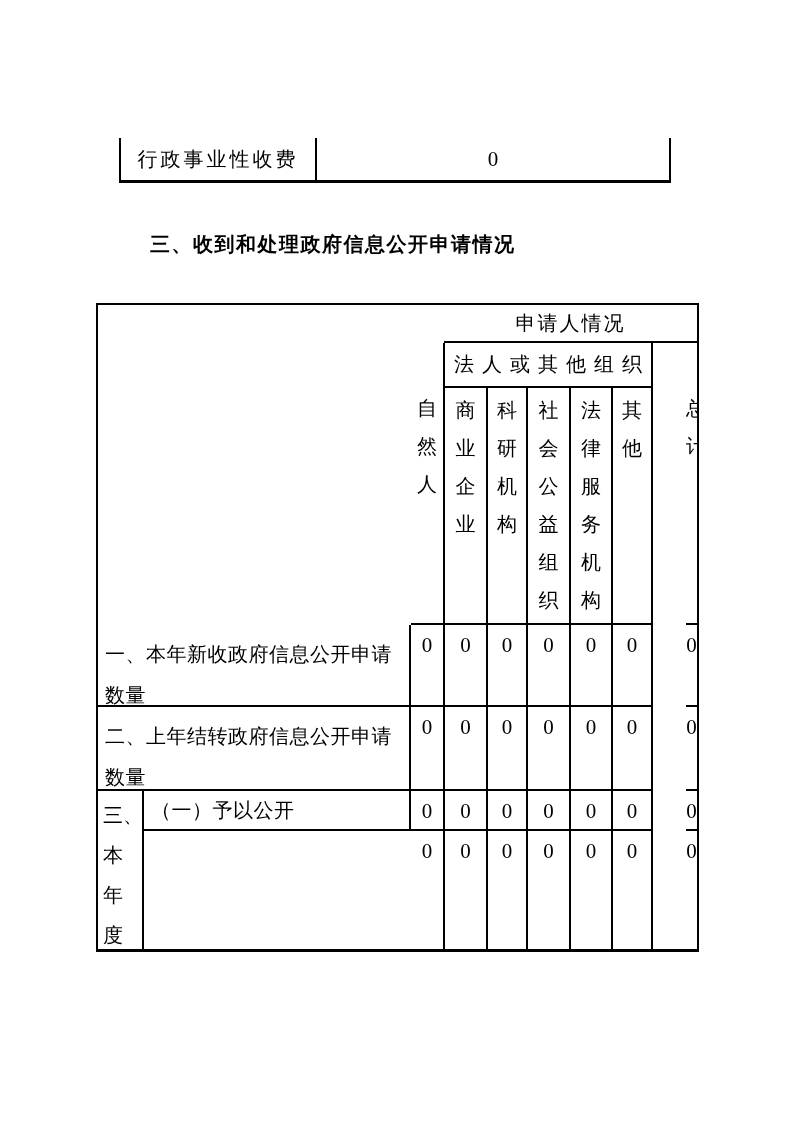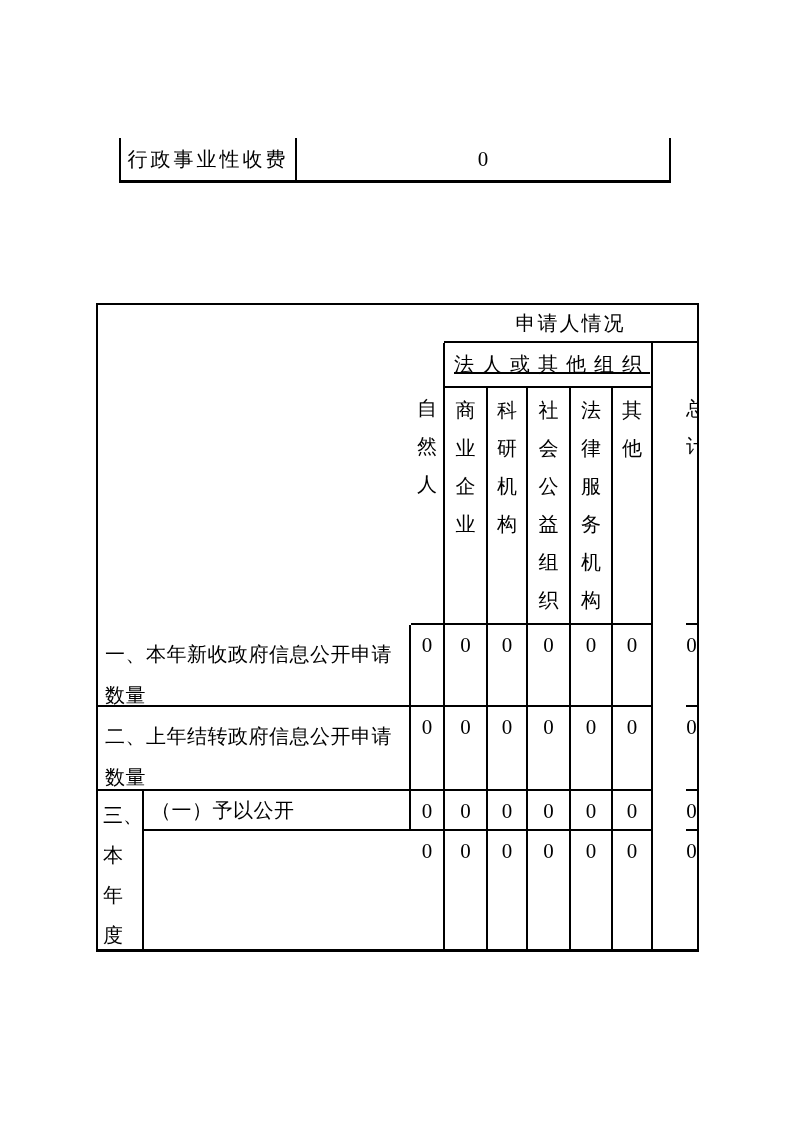--- a/index.html
+++ b/index.html
@@ -12,21 +12,21 @@
     overflow:hidden;
   }
   
   .frag{
     position:absolute;left:119px;top:138px;width:552px;height:45px;
     display:flex;box-sizing:border-box;
     border-left:2px solid #000;border-right:2px solid #000;border-bottom:3px solid #000;
   }
   .frag-cell{box-sizing:border-box;display:flex;align-items:center;justify-content:center;
     font-size:20px;letter-spacing:3px;}
-  .frag-label{width:176px;border-right:2px solid #000;}
+  .frag-label{width:196px;border-right:2px solid #000;}
   .frag-value{flex:1;letter-spacing:0;font-size:21px;}
   
   .heading{
     position:absolute;left:150px;top:231px;margin:0;
     font-family:"Liberation Sans","DejaVu Sans",sans-serif;
     font-weight:bold;font-size:20px;letter-spacing:1.5px;color:#000;
   }
   
   .mtable{
     position:absolute;left:96px;top:303px;width:603px;height:649px;
@@ -37,39 +37,40 @@
     grid-template-rows:38px 45px 237px 82px 84px 40px 118px;
   }
   .cell{
     box-sizing:border-box;overflow:hidden;
     border-right:2px solid #000;border-bottom:2px solid #000;
     font-size:20px;
   }
   .nr{border-right:none;margin-left:33px;}
   .nb{border-bottom:none;}
   .ctr{display:flex;align-items:center;justify-content:center;letter-spacing:2px;}
-  .sprd{letter-spacing:8px;text-indent:8px;text-decoration:underline;}
+  .sprd{letter-spacing:8px;text-indent:8px;}
   .vh{text-align:center;white-space:pre-line;line-height:38px;padding-top:3px;letter-spacing:0;}
   .vh2{padding-top:46px;}
   .note{white-space:pre-line;line-height:43px;padding:41px 4px 0 7px;letter-spacing:0.5px;}
   .lbl{white-space:pre-line;line-height:41px;padding:9px 12px 0 7px;letter-spacing:0.5px;}
   .one{line-height:29px;padding-top:5px;}
   .grp{white-space:pre-line;line-height:40px;padding:4px 0 0 5px;letter-spacing:0;text-align:left;}
   .val{text-align:center;padding-top:8px;font-size:21px;letter-spacing:0;}
 </style>
 </head>
 <body>
 
 <div class="page">
 
   <div class="frag">
     <div class="frag-cell frag-label">行政事业性收费</div>
     <div class="frag-cell frag-value">0</div>
   </div>
 
+  <h2 class="heading">三、收到和处理政府信息公开申请情况</h2>
 
   <div class="mtable">
 
     <div class="cell ctr nr" style="grid-area:1/3/2/10">申请人情况</div>
     <div class="cell vh vh2" style="grid-area:2/3/4/4">自
 然
 人</div>
     <div class="cell ctr sprd" style="grid-area:2/4/3/9">法人或其他组织</div>
     <div class="cell vh vh2 nr" style="grid-area:2/9/4/10">总
 计</div>

